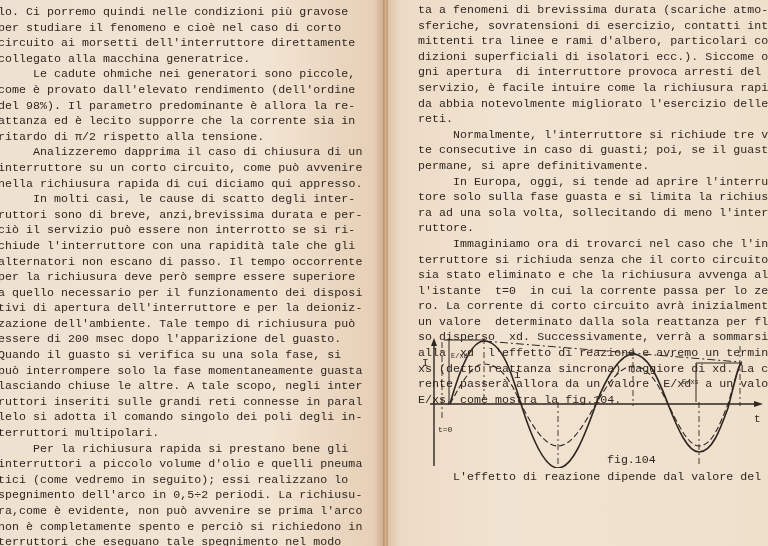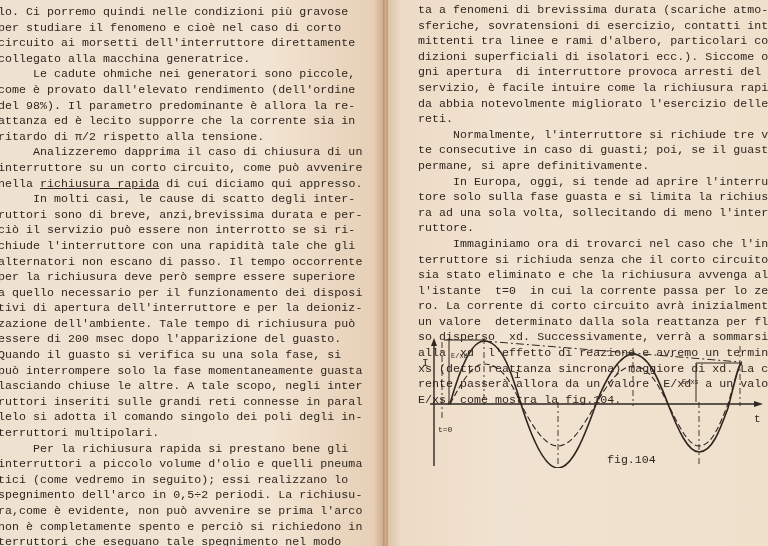--- a/index.html
+++ b/index.html
@@ -22,36 +22,36 @@
     background: linear-gradient(90deg, #b98c6a, #d4ad8c 50%, #c29a79);
   }
   .text {
     position: absolute; font-size: 11.6px; line-height: 15.6px;
     white-space: pre; letter-spacing: 0.05px;
   }
   .text-left { left: -2px; top: 4px; }
   .text-right { left: 418px; top: 2px; }
   .text-right-bottom { left: 418px; top: 469px; }
   .line { display: block; height: 15.6px; }
-  .u { text-decoration: underline; }
+  .u { }
   .figure { position: absolute; left: 420px; top: 338px; width: 345px; height: 130px; }
   .fig-caption { position: absolute; left: 607px; top: 453px; font-size: 11.6px; text-align: center; }
 </style>
 </head>
 <body>
 
 <div class="spread">
   <div class="page page-left"></div>
   <div class="page page-right"></div>
 </div>
 <div class="gutter"></div>
 
 <div class="text text-left" id="left-text"><span class="line">lo. Ci porremo quindi nelle condizioni più gravose</span><span class="line">per studiare il fenomeno e cioè nel caso di corto</span><span class="line">circuito ai morsetti dell'interruttore direttamente</span><span class="line">collegato alla macchina generatrice.</span><span class="line">     Le cadute ohmiche nei generatori sono piccole,</span><span class="line">come è provato dall'elevato rendimento (dell'ordine</span><span class="line">del 98%). Il parametro predominante è allora la re-</span><span class="line">attanza ed è lecito supporre che la corrente sia in</span><span class="line">ritardo di π/2 rispetto alla tensione.</span><span class="line">     Analizzeremo dapprima il caso di chiusura di un</span><span class="line">interruttore su un corto circuito, come può avvenire</span><span class="line">nella <span class="u">richiusura rapida</span> di cui diciamo qui appresso.</span><span class="line">     In molti casi, le cause di scatto degli inter-</span><span class="line">ruttori sono di breve, anzi,brevissima durata e per-</span><span class="line">ciò il servizio può essere non interrotto se si ri-</span><span class="line">chiude l'interruttore con una rapidità tale che gli</span><span class="line">alternatori non escano di passo. Il tempo occorrente</span><span class="line">per la richiusura deve però sempre essere superiore</span><span class="line">a quello necessario per il funzionamento dei disposi</span><span class="line">tivi di apertura dell'interruttore e per la deioniz-</span><span class="line">zazione dell'ambiente. Tale tempo di richiusura può</span><span class="line">essere di 200 msec dopo l'apparizione del guasto.</span><span class="line">Quando il guasto si verifica su una sola fase, si</span><span class="line">può interrompere solo la fase momentaneamente guasta</span><span class="line">lasciando chiuse le altre. A tale scopo, negli inter</span><span class="line">ruttori inseriti sulle grandi reti connesse in paral</span><span class="line">lelo si adotta il comando singolo dei poli degli in-</span><span class="line">terruttori multipolari.</span><span class="line">     Per la richiusura rapida si prestano bene gli</span><span class="line">interruttori a piccolo volume d'olio e quelli pneuma</span><span class="line">tici (come vedremo in seguito); essi realizzano lo</span><span class="line">spegnimento dell'arco in 0,5÷2 periodi. La richiusu-</span><span class="line">ra,come è evidente, non può avvenire se prima l'arco</span><span class="line">non è completamente spento e perciò si richiedono in</span><span class="line">terruttori che eseguano tale spegnimento nel modo</span></div>
 <div class="text text-right" id="right-text"><span class="line">ta a fenomeni di brevissima durata (scariche atmo-</span><span class="line">sferiche, sovratensioni di esercizio, contatti inter</span><span class="line">mittenti tra linee e rami d'albero, particolari con-</span><span class="line">dizioni superficiali di isolatori ecc.). Siccome o-</span><span class="line">gni apertura  di interruttore provoca arresti del</span><span class="line">servizio, è facile intuire come la richiusura rapi-</span><span class="line">da abbia notevolmente migliorato l'esercizio delle</span><span class="line">reti.</span><span class="line">     Normalmente, l'interruttore si richiude tre vol</span><span class="line">te consecutive in caso di guasti; poi, se il guasto</span><span class="line">permane, si apre definitivamente.</span><span class="line">     In Europa, oggi, si tende ad aprire l'interrut-</span><span class="line">tore solo sulla fase guasta e si limita la richiusu</span><span class="line">ra ad una sola volta, sollecitando di meno l'inter-</span><span class="line">ruttore.</span><span class="line">     Immaginiamo ora di trovarci nel caso che l'in-</span><span class="line">terruttore si richiuda senza che il corto circuito</span><span class="line">sia stato eliminato e che la richiusura avvenga al-</span><span class="line">l'istante  t=0  in cui la corrente passa per lo ze-</span><span class="line">ro. La corrente di corto circuito avrà inizialmente</span><span class="line">un valore  determinato dalla sola reattanza per flus</span><span class="line">so disperso  xd. Successivamente, verrà a sommarsi</span><span class="line">alla  xd  l'effetto di reazione e avremo un termine</span><span class="line">xs (detto reattanza sincrona) maggiore di xd. La cor</span><span class="line">rente passerà allora da un valore  E/xd  a un valore</span><span class="line">E/xs, come mostra la fig.104.</span></div>
-<div class="text text-right-bottom" id="right-text-bottom"></div>
+<div class="text text-right-bottom" id="right-text-bottom"><span class="line">     L'effetto di reazione dipende dal valore del</span></div>
 
 <svg class="figure" viewBox="0 0 345 130" xmlns="http://www.w3.org/2000/svg">
 
   <line x1="14" y1="128" x2="14" y2="2" stroke="#2e2620" stroke-width="1.4"></line>
   <polygon points="11,8 14,0 17,8" fill="#2e2620"></polygon>
   <line x1="10" y1="66" x2="340" y2="66" stroke="#2e2620" stroke-width="1.4"></line>
   <polygon points="334,63 343,66 334,69" fill="#2e2620"></polygon>
 
   <line x1="64" y1="3" x2="320" y2="24" stroke="#2e2620" stroke-width="1" stroke-dasharray="8,3,2,3"></line>
 

